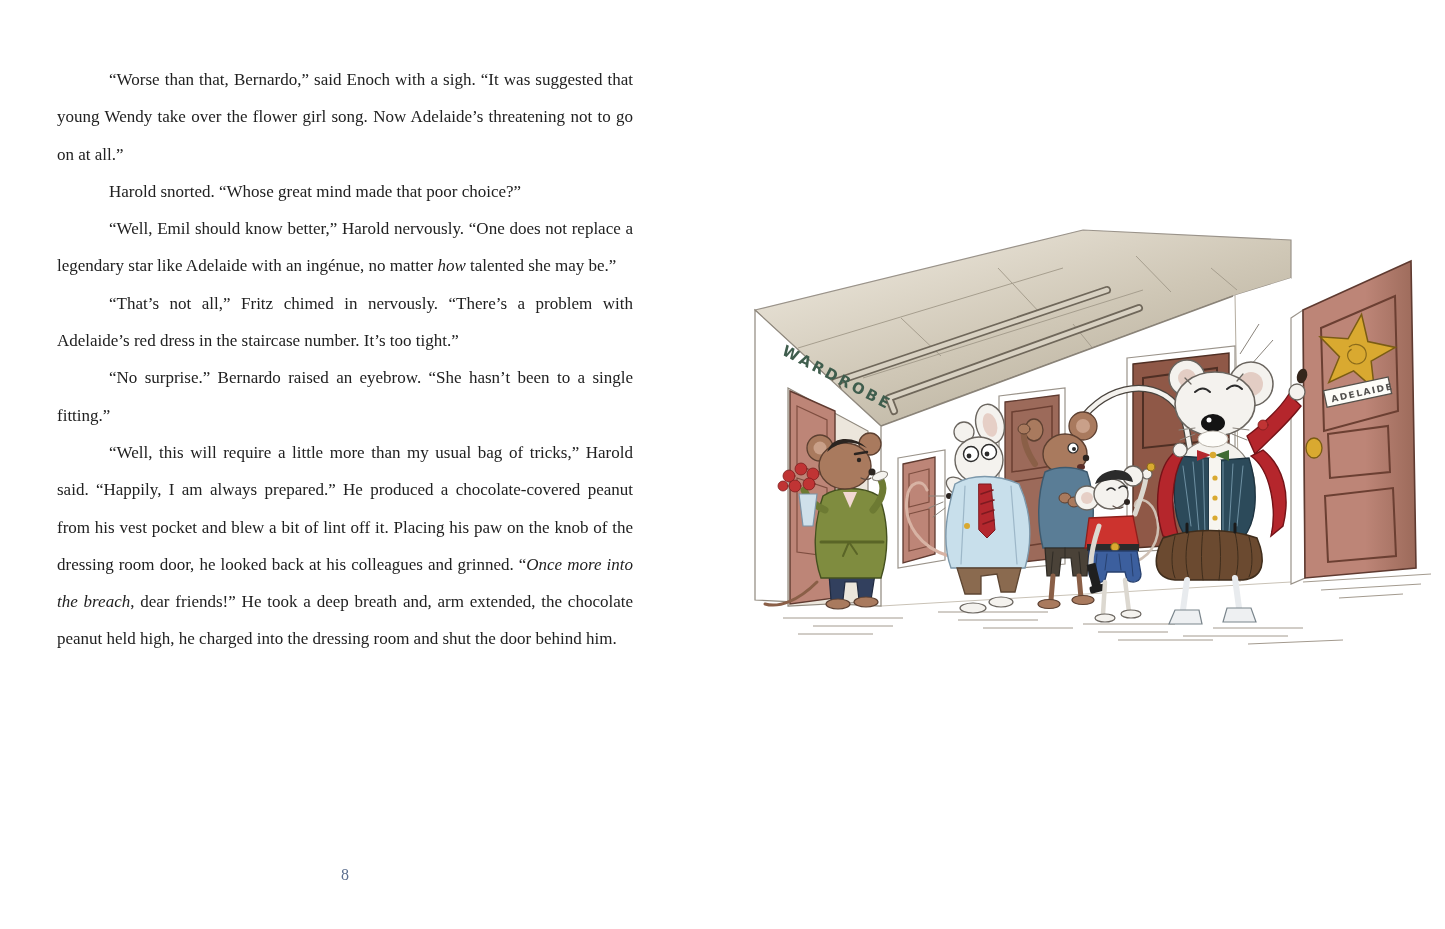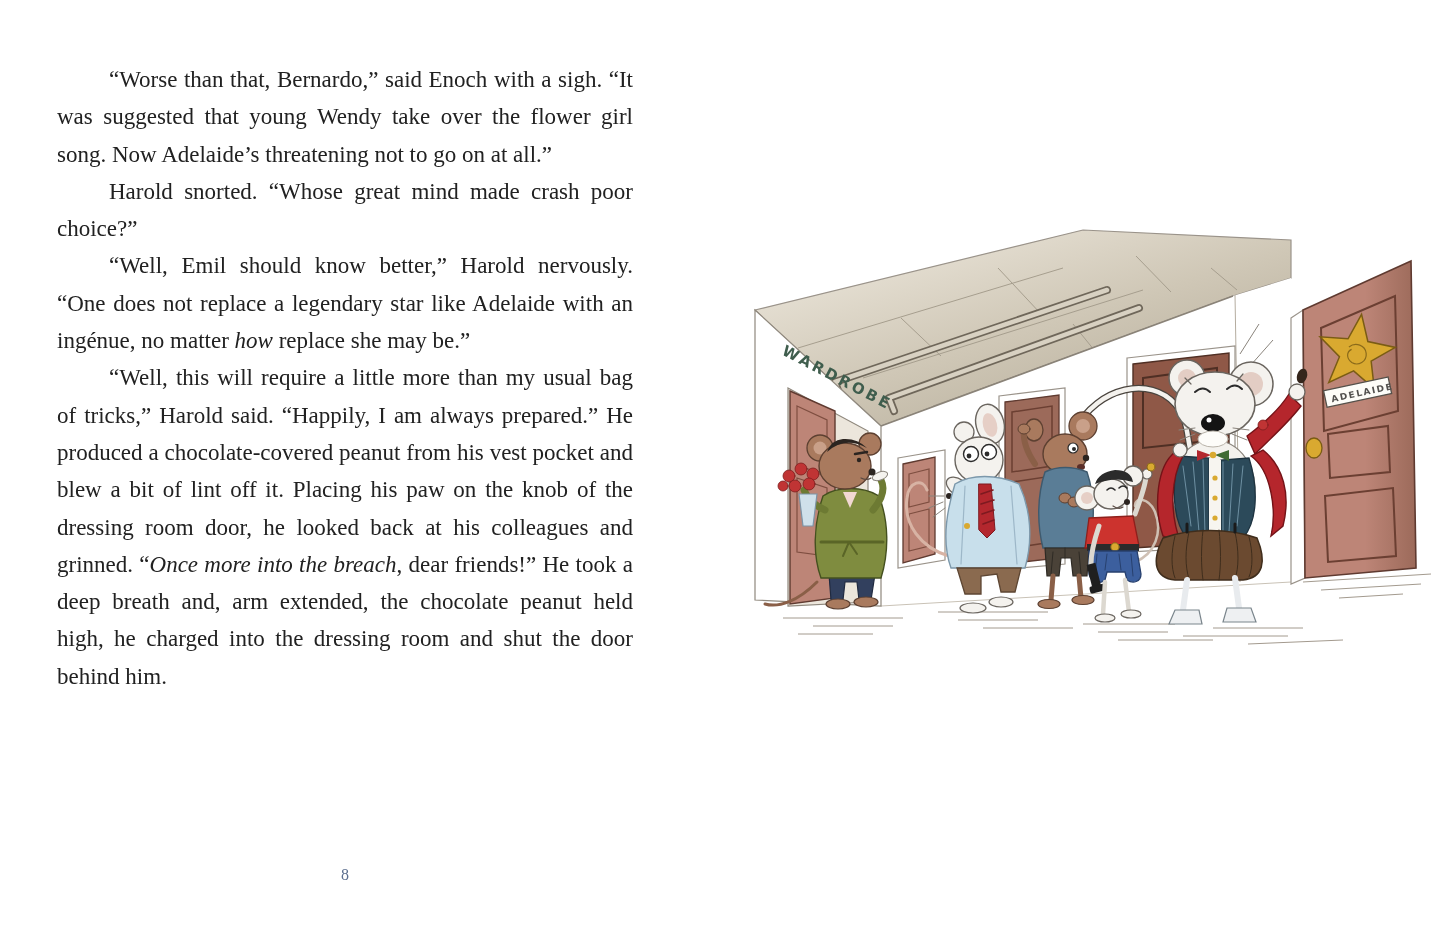--- a/index.html
+++ b/index.html
@@ -1,20 +1,20 @@
 <!DOCTYPE html>
 <html style="--text: #212121; --page_number: #5b6e8e; --ceiling: #cfc7b6; --ceiling_seam: #a69e8e; --door_salmon: #bd8577; --door_dark: #9c6a5a; --door_maroon: #8f5847; --star_gold: #d9a930; --sign_green: #3f5d4d; --fur_brown: #a97a5e; --fur_white: #f4f2ee; --coat_green: #7f8c3f; --coat_blue: #c8dfeb; --tie_red: #b3272e; --sweater_blue: #5a7d96; --shirt_red: #cc332e; --knickers_blue: #3c5f9e; --jacket_red: #b5262c; --vest_navy: #2c4a5a; --knickers_brown: #6b4a30; --flower_red: #c03434; --floor_hatch: #a39a8e;"><head>
 <meta charset="utf-8">
 <style>
   html,body{margin:0;padding:0;background:#ffffff;}
   #spread{position:relative;width:1445px;height:929px;background:#ffffff;overflow:hidden;
           font-family:"Liberation Serif",serif;}
   
   #text-page{position:absolute;left:57px;top:61px;width:576px;color:var(--text,#212121);}
-  #text-page p{margin:0;font-size:23px;line-height:37.3px;text-align:justify;text-indent:52px;}
+  #text-page p{margin:0;font-size:17px;line-height:37.3px;text-align:justify;text-indent:52px;}
   #text-page p em{}
   #folio{position:absolute;left:57px;top:866px;width:576px;text-align:center;
          font-size:16px;color:var(--page_number,#5b6e8e);}
   
   #illo{position:absolute;left:743px;top:226px;width:699px;height:428px;}
   svg text.sign{font-family:"DejaVu Sans",sans-serif;font-weight:bold;}
   
   .f-door{fill:var(--door_salmon,#bd8577);}
   .f-doorDark{fill:var(--door_dark,#9c6a5a);}
   .f-doorMaroon{fill:var(--door_maroon,#8f5847);}
@@ -35,22 +35,24 @@
   .s-hatch{stroke:var(--floor_hatch,#a39a8e);}
   .sign-green{fill:var(--sign_green,#3f5d4d);}
 </style>
 </head>
 <body>
 
 <main id="spread">
 
   <section id="text-page">
       <p><span>“Worse than that, Bernardo,” said Enoch with a sigh. “It was suggested that young Wendy take over the flower girl song. Now Adelaide’s threatening not to go on at all.”</span></p>
-      <p><span>Harold snorted. “Whose great mind made crash poor choice?”</span></p>
-      <p><span>“Well, Emil should know better,” Harold nervously. “One does not replace a legendary star like Adelaide with an ingénue, no matter </span><em>how</em><span> replace she may be.”</span></p>
+      <p><span>Harold snorted. “Whose great mind made that poor choice?”</span></p>
+      <p><span>“Well, Emil should know better,” Harold nervously. “One does not replace a legendary star like Adelaide with an ingénue, no matter </span><em>how</em><span> talented she may be.”</span></p>
+      <p><span>“That’s not all,” Fritz chimed in nervously. “There’s a problem with Adelaide’s red dress in the staircase number. It’s too tight.”</span></p>
+      <p><span>“No surprise.” Bernardo raised an eyebrow. “She hasn’t been to a single fitting.”</span></p>
       <p><span>“Well, this will require a little more than my usual bag of tricks,” Harold said. “Happily, I am always prepared.” He produced a chocolate-covered peanut from his vest pocket and blew a bit of lint off it. Placing his paw on the knob of the dressing room door, he looked back at his colleagues and grinned. “</span><em>Once more into the breach</em><span>, dear friends!” He took a deep breath and, arm extended, the chocolate peanut held high, he charged into the dressing room and shut the door behind him.</span></p>
     </section>
   <div id="folio">8</div>
 
   <figure id="illo" style="margin:0">
     <svg viewBox="0 0 699 428" width="699" height="428">
       <defs>
         <linearGradient id="gCeil" x1="0" y1="0" x2="0.85" y2="1">
           <stop offset="0" stop-color="#f2ede3"></stop>
           <stop offset="0.55" style="stop-color:var(--ceiling,#cfc7b6)"></stop>

